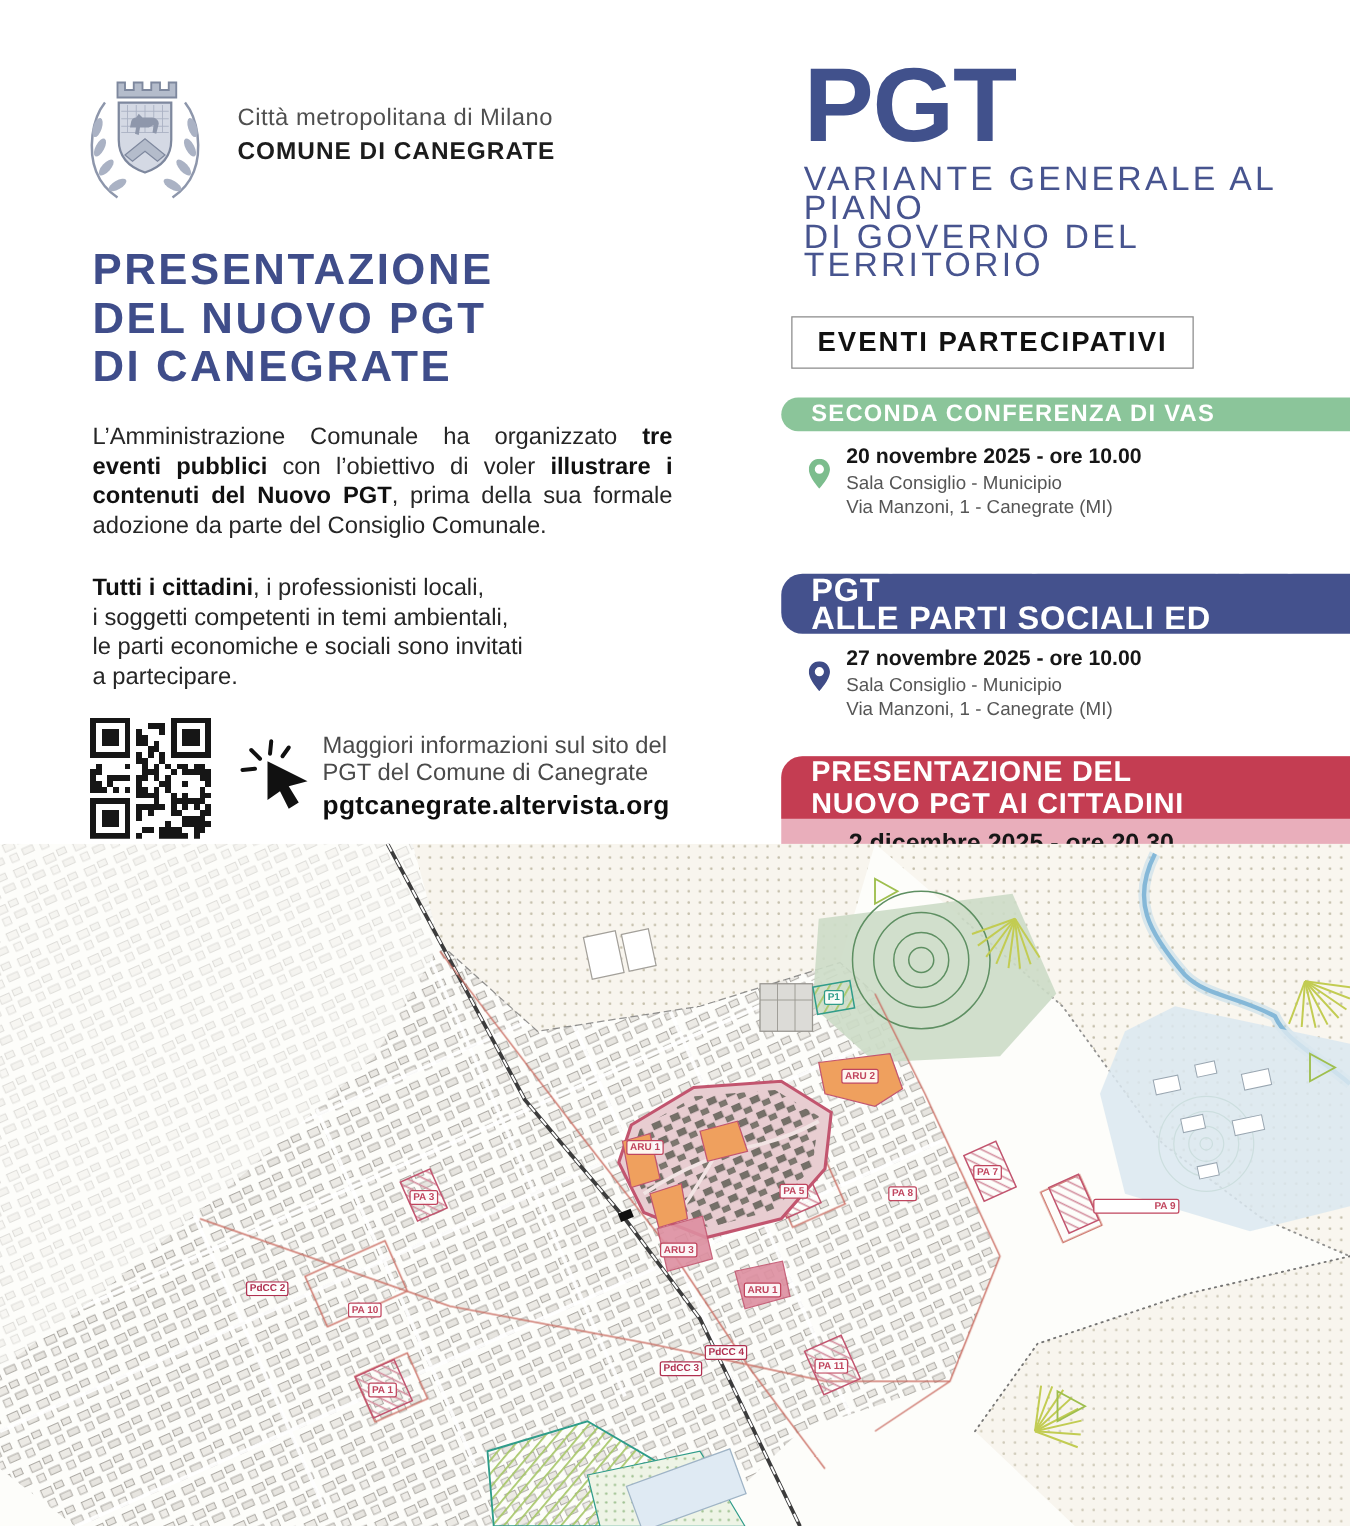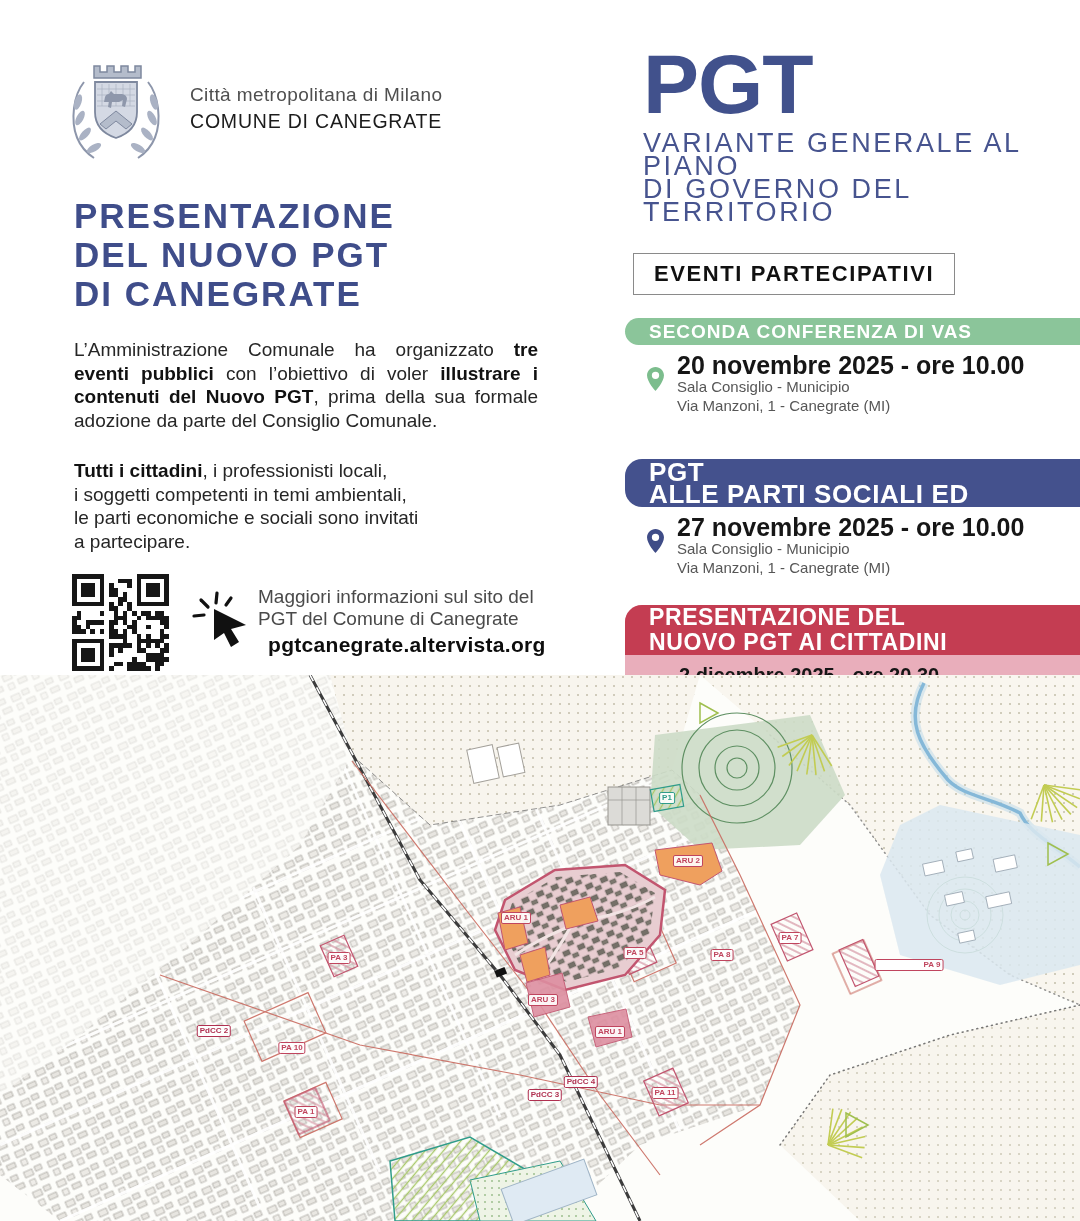--- a/index.html
+++ b/index.html
@@ -2,50 +2,50 @@
 <html><head>
 <meta charset="utf-8">
 <style>
   html,body{margin:0;padding:0;background:#fff;}
   .poster{position:relative;width:1080px;height:1221px;background:#ffffff;overflow:hidden;
           font-family:"Liberation Sans",sans-serif;color:#222;}
   
   .crest{position:absolute;left:64px;top:56px;}
   .muni{position:absolute;left:190px;top:84px;}
   .muni .l1{font-size:19px;color:#4f4f4f;letter-spacing:.4px;}
-  .muni .l2{font-size:19.5px;font-weight:normal;color:#1c1c1c;letter-spacing:.8px;margin-top:4px;}
+  .muni .l2{font-size:19.5px;font-weight:bold;color:#1c1c1c;letter-spacing:.8px;margin-top:4px;}
   .pgt{position:absolute;left:643px;top:40px;color:#41518c;}
   .pgt .big{font-size:84px;font-weight:800;letter-spacing:-1px;line-height:88px;}
   .pgt .sub{font-size:27px;letter-spacing:2.6px;line-height:23px;color:#47548f;margin-top:4px;}
   
   .title{position:absolute;left:74px;top:196px;font-size:35px;line-height:39px;font-weight:800;
          color:#3f4d8a;letter-spacing:2px;}
   .para{position:absolute;left:74px;width:464px;font-size:19px;line-height:23.5px;color:#262626;}
   .para b{color:#111;}
   #para1{top:338px;text-align:justify;}
   #para2{top:459px;}
   .qr-row{position:absolute;left:72px;top:574px;}
   .qr-box{position:absolute;left:0;top:0;width:97px;height:97px;background:#fff;}
   .cursor{position:absolute;left:118px;top:14px;}
   .site{position:absolute;left:186px;top:12px;}
   .site .s1{font-size:19px;color:#4a4a4a;line-height:21.5px;}
-  .site .url{font-size:21px;font-weight:800;color:#0d0d0d;margin-top:4px;letter-spacing:.3px;cursor:pointer;margin-left:10px;}
+  .site .url{font-size:21px;font-weight:800;color:#0d0d0d;margin-top:4px;letter-spacing:.3px;cursor:pointer;}
   
   .events{position:absolute;left:625px;top:253px;width:455px;}
   .evt-head{display:inline-block;border:1.5px solid #8a8a8a;padding:7px 20px;font-size:22px;
             font-weight:800;letter-spacing:1.6px;color:#111;margin-left:8px;}
   .bar{color:#fff;font-weight:800;padding-left:24px;display:flex;flex-direction:column;justify-content:center;}
   .bar.g{background:#8bc59a;height:27px;border-radius:14px 0 0 14px;font-size:19px;letter-spacing:1px;margin-top:23px;}
   .bar.b{background:#44518d;height:48px;border-radius:17px 0 0 17px;font-size:26px;line-height:22.5px;letter-spacing:.6px;margin-top:44px;}
   .panel{background:#e9aebb;border-radius:17px 0 0 17px;margin-top:28px;padding-bottom:11px;}
   .bar.r{background:#c43d52;height:50px;border-radius:17px 0 0 0;font-size:23px;line-height:25px;letter-spacing:.6px;margin-top:0;}
   .ev-body{display:flex;margin-top:9px;padding-left:22px;}
   .ev-pin{flex:0 0 auto;margin-top:13px;}
   .ev-txt{margin-left:13px;}
-  .ev-date{font-size:25px;font-weight:800;color:#161616;line-height:22px;}
+  .ev-date{font-size:17px;font-weight:800;color:#161616;line-height:22px;}
   .ev-venue{font-size:15px;color:#565656;line-height:18.5px;margin-top:2px;}
   .panel .ev-date{font-size:20px;}
   .panel .ev-venue{color:#4e4e4e;}
   
   .map-wrap{position:absolute;left:0;top:675px;width:1080px;height:546px;}
   .zlabel{position:absolute;transform:translate(-50%,-50%);font-size:8px;font-weight:bold;
           background:rgba(255,255,255,.9);padding:0 2px;border:1px solid currentColor;border-radius:2px;
           line-height:10px;white-space:nowrap;}
 </style>
 </head>

